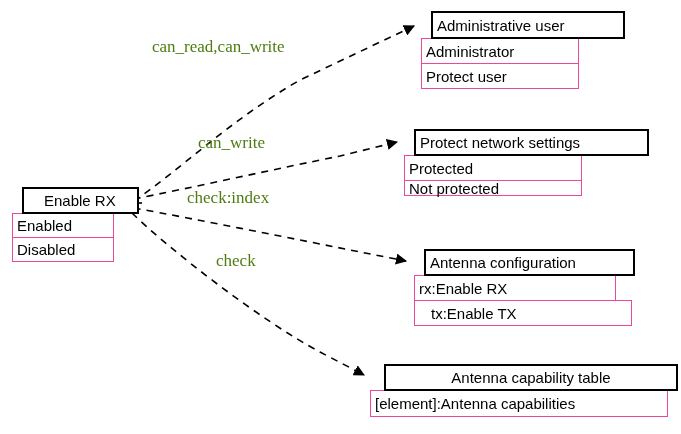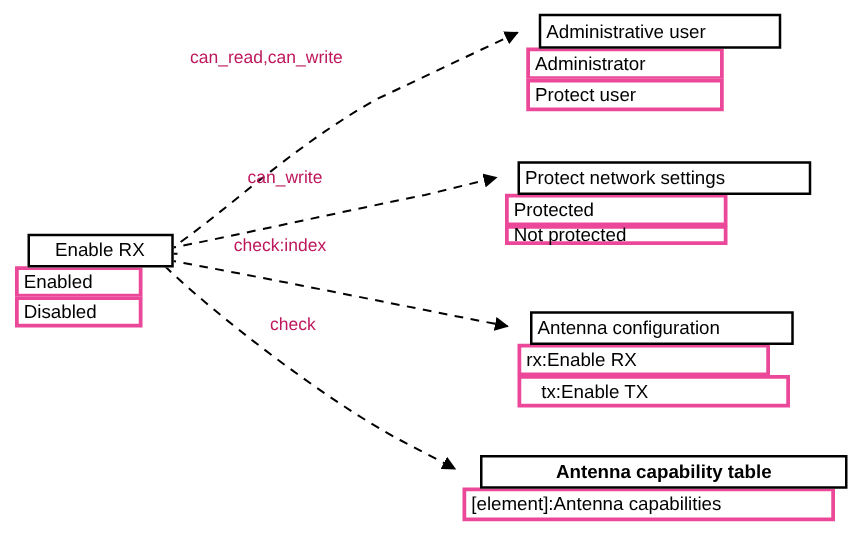--- a/index.html
+++ b/index.html
@@ -25,47 +25,46 @@
     pointer-events: none;
   }
   
   .node {
     position: absolute;
     box-sizing: border-box;
   }
   .cell {
     position: absolute;
     box-sizing: border-box;
-    border: 3px solid #ec4899;
+    border: 1px solid #ec4899;
     background: #ffffff;
     color: #000000;
     font-family: "Liberation Sans", sans-serif;
     font-size: 15px;
     line-height: 1;
     display: flex;
     align-items: center;
     padding: 0 4px;
     white-space: nowrap;
   }
   .cell.head {
     border: 2px solid #000000;
     z-index: 3;
     margin-left: 10px;
   }
   .cell.centered {
     justify-content: center;
     padding: 0 6px;
-    font-weight: bold;
   }
   
   .edge-label {
     position: absolute;
-    font-family: Liberation Sans, sans-serif;
-    font-size: 14px;
-    color: #be185d;
+    font-family: Liberation Serif, serif;
+    font-size: 17px;
+    color: #4d7c0f;
     white-space: nowrap;
     line-height: 1;
   }
 </style>
 </head>
 <body>
 
 <div id="canvas">
 
   <svg id="edge-layer" viewBox="0 0 681 434">

